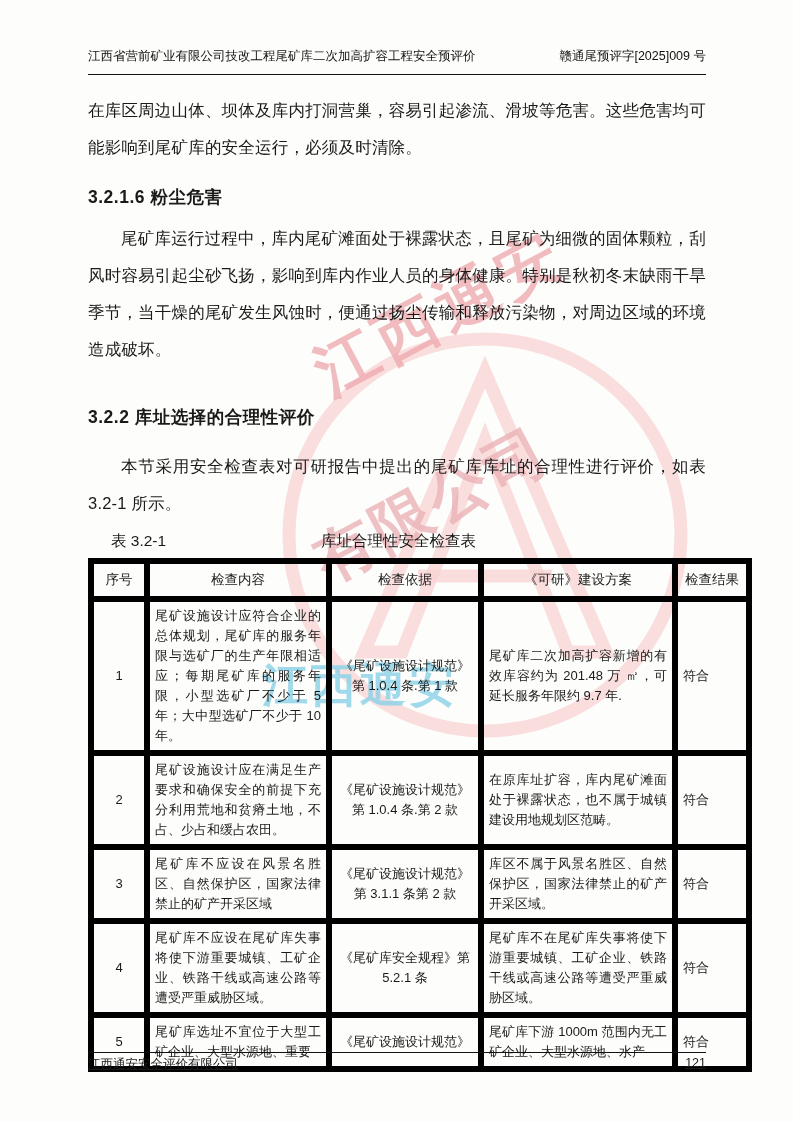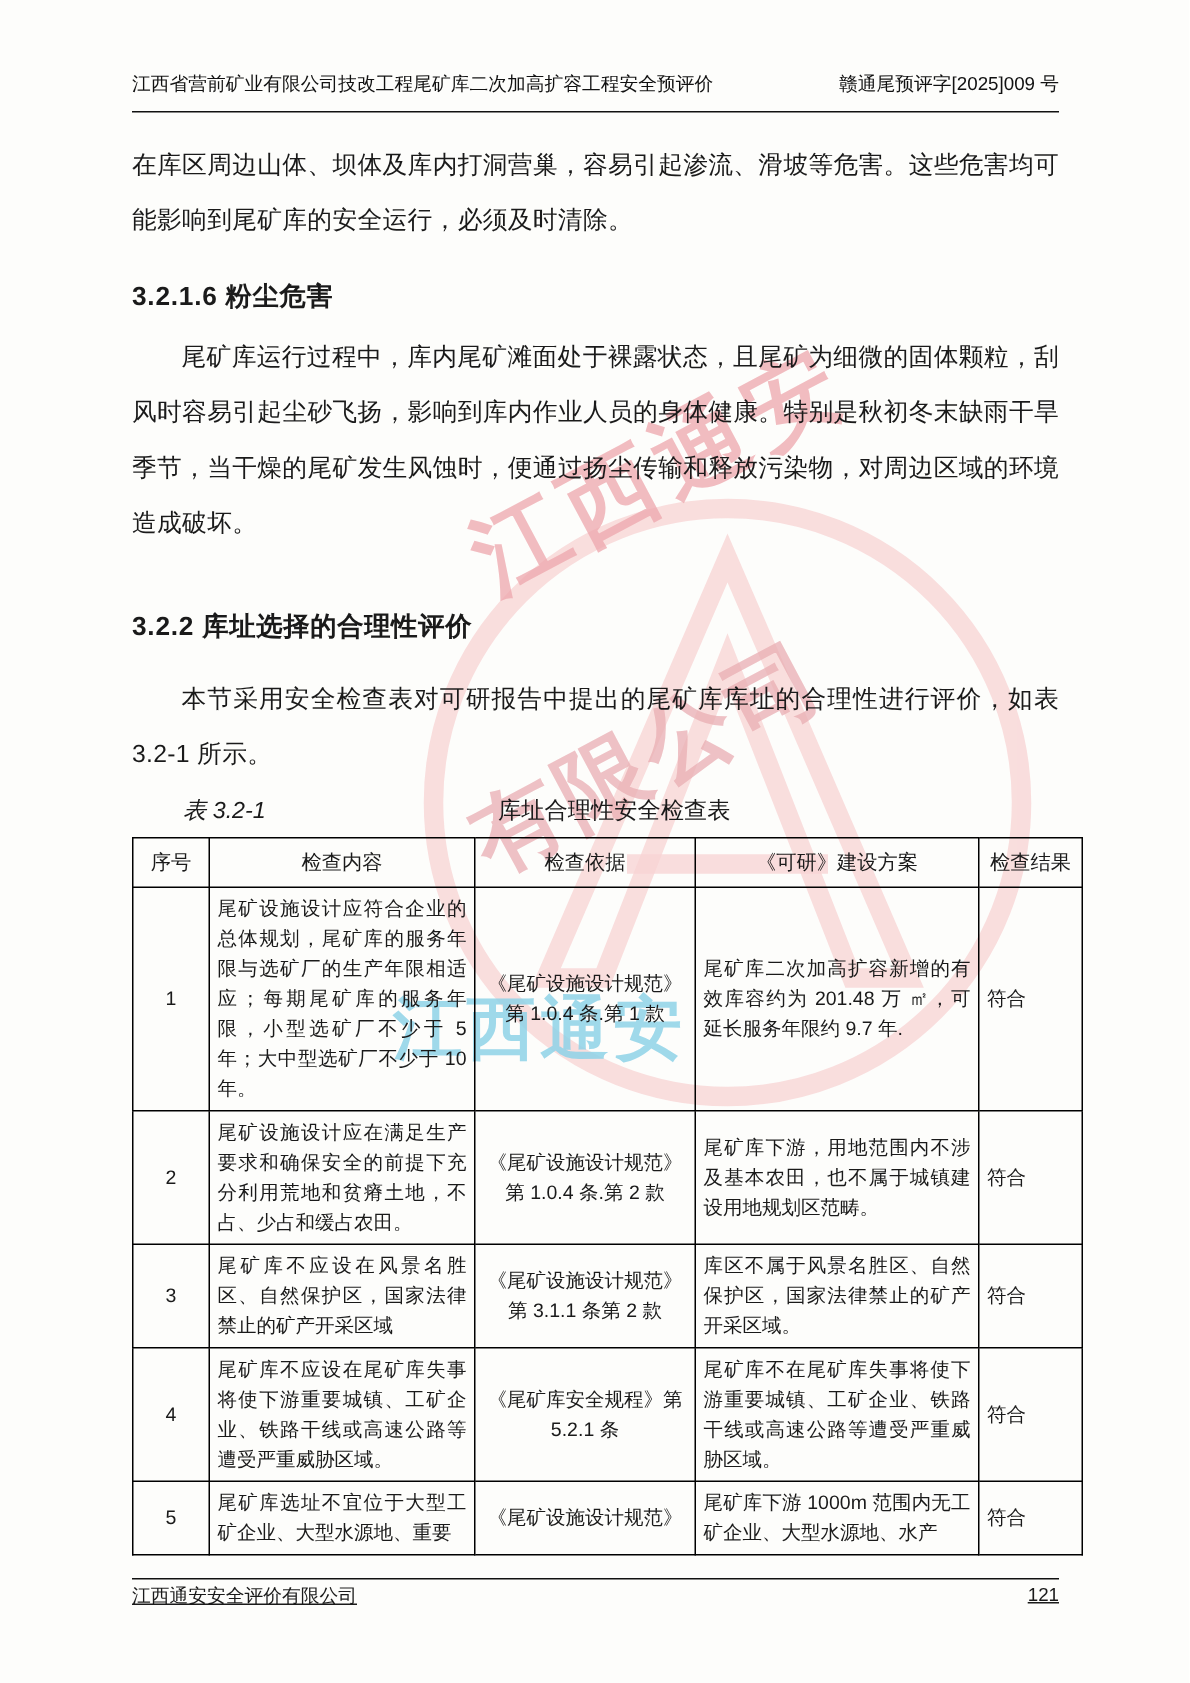--- a/index.html
+++ b/index.html
@@ -120,38 +120,37 @@
   .spacer-md { height: 16px; }
 
   
   .tbl-caption {
     display: flex;
     font-size: 15.5px;
     margin: 6px 0 4px 0;
     line-height: 26px;
   }
   .tbl-caption .cap-no {
-    margin-left: 34px;
+    margin-left: 23px;
     width: 210px;
-    font-style: italic;
   }
   .tbl-caption .cap-title {
     flex: 1;
   }
 
   
   table.checklist {
     width: 618px;
     border-collapse: collapse;
     table-layout: fixed;
     font-size: 13px;
     line-height: 20px;
   }
   table.checklist td, table.checklist th {
-    border: 1px solid #000000;
+    border: 6px solid #000000;
     padding: 4px 5px;
     vertical-align: middle;
     word-break: break-all;
   }
   table.checklist th {
     text-align: center;
     font-weight: normal;
     padding: 6px 4px;
     font-size: 13.5px;
   }
@@ -246,21 +245,21 @@
           <td class="c-no">1</td>
           <td class="c-content">尾矿设施设计应符合企业的总体规划，尾矿库的服务年限与选矿厂的生产年限相适应；每期尾矿库的服务年限，小型选矿厂不少于 5 年；大中型选矿厂不少于 10 年。</td>
           <td class="c-basis">《尾矿设施设计规范》第 1.0.4 条.第 1 款</td>
           <td class="c-plan">尾矿库二次加高扩容新增的有效库容约为 201.48 万 ㎡，可延长服务年限约 9.7 年.</td>
           <td class="c-result">符合</td>
         </tr>
         <tr>
           <td class="c-no">2</td>
           <td class="c-content">尾矿设施设计应在满足生产要求和确保安全的前提下充分利用荒地和贫瘠土地，不占、少占和缓占农田。</td>
           <td class="c-basis">《尾矿设施设计规范》第 1.0.4 条.第 2 款</td>
-          <td class="c-plan">尾矿库下游，用地范围内不涉及基本农田，也不属于城镇建设用地规划区范畴。</td>
+          <td class="c-plan">在原库址扩容，库内尾矿滩面处于裸露状态，也不属于城镇建设用地规划区范畴。</td>
           <td class="c-result">符合</td>
         </tr>
         <tr>
           <td class="c-no">3</td>
           <td class="c-content">尾矿库不应设在风景名胜区、自然保护区，国家法律禁止的矿产开采区域</td>
           <td class="c-basis">《尾矿设施设计规范》第 3.1.1 条第 2 款</td>
           <td class="c-plan">库区不属于风景名胜区、自然保护区，国家法律禁止的矿产开采区域。</td>
           <td class="c-result">符合</td>
         </tr>
         <tr>

